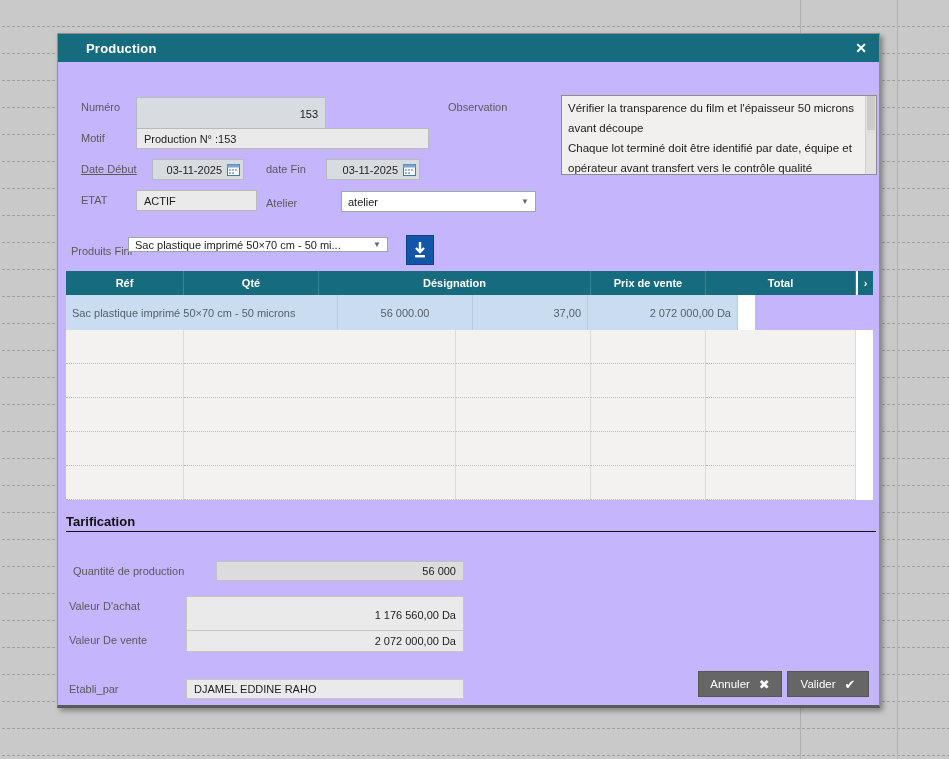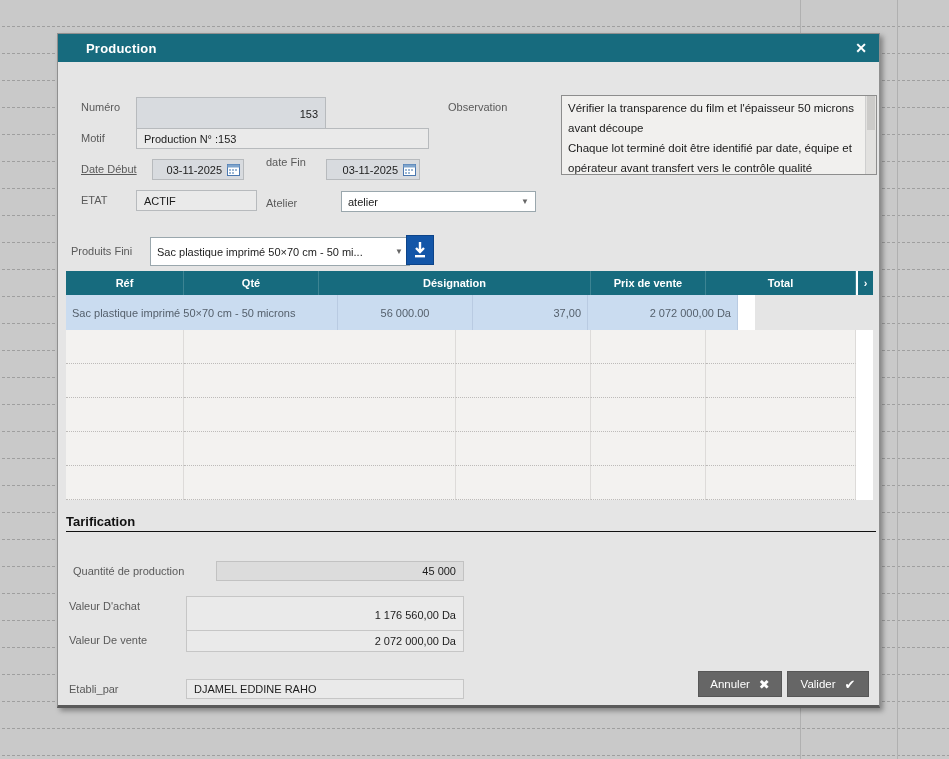--- a/index.html
+++ b/index.html
@@ -11,21 +11,21 @@
     background-image:
       repeating-linear-gradient(90deg, #c9c9c9 0 2px, transparent 2px 5px),
       repeating-linear-gradient(180deg, transparent 0 26px, #9f9f9f 26px 27px);
     overflow:hidden;
   }
   .vgrid { position:absolute; top:0; bottom:0; width:1px; background:#b0b0b0; }
   .vgrid.v1 { left:800px; } .vgrid.v2 { left:897px; }
 
   .dialog {
     position:absolute; left:57px; top:33px; width:823px; height:675px;
-    background:#e5e5e5; border:1px solid #8f8f8f; border-bottom:3px solid #5a5a5a;
+    background:#c4b5fd; border:1px solid #8f8f8f; border-bottom:3px solid #5a5a5a;
     box-shadow:3px 3px 5px rgba(0,0,0,.35);
   }
   .titlebar {
     position:absolute; left:0; top:0; right:0; height:28px;
     background:#176b7e; color:#fff; display:flex; align-items:center;
   }
   .titlebar .title { font-size:13px; font-weight:bold; margin-left:28px; letter-spacing:.2px; }
   .titlebar .close { margin-left:auto; margin-right:12px; font-size:14px; font-weight:bold; cursor:pointer; line-height:1; }
 
   .lbl { position:absolute; font-size:11px; color:#5a5a5a; white-space:nowrap; }
@@ -124,21 +124,21 @@
           <rect x="0.5" y="1.5" width="12" height="3" fill="#7ea4cc"></rect>
           <rect x="2" y="6" width="2" height="2" fill="#9db9d6"></rect>
           <rect x="5" y="6" width="2" height="2" fill="#9db9d6"></rect>
           <rect x="8" y="6" width="2" height="2" fill="#9db9d6"></rect>
           <rect x="2" y="9" width="2" height="2" fill="#9db9d6"></rect>
           <rect x="5" y="9" width="2" height="2" fill="#9db9d6"></rect>
         </svg>
     </span>
   </div>
 
-  <span class="lbl" style="left:208px; top:122px;">date Fin</span>
+  <span class="lbl" style="left:208px; top:129px;">date Fin</span>
   <div class="field f-gray f-right" style="left:268px; top:125px; width:94px; height:21px; padding-right:3px;">
     <span>03-11-2025</span>
     <span class="cal-icon">
       <svg class="icon-svg" width="13" height="13" viewBox="0 0 13 13">
           <rect x="0.5" y="1.5" width="12" height="11" fill="#fff" stroke="#4a78b0"></rect>
           <rect x="0.5" y="1.5" width="12" height="3" fill="#7ea4cc"></rect>
           <rect x="2" y="6" width="2" height="2" fill="#9db9d6"></rect>
           <rect x="5" y="6" width="2" height="2" fill="#9db9d6"></rect>
           <rect x="8" y="6" width="2" height="2" fill="#9db9d6"></rect>
           <rect x="2" y="9" width="2" height="2" fill="#9db9d6"></rect>
@@ -157,21 +157,21 @@
   </div>
 
   <span class="lbl" style="left:390px; top:67px;">Observation</span>
   <div class="obs">Vérifier la transparence du film et l'épaisseur 50 microns avant découpe
 Chaque lot terminé doit être identifié par date, équipe et opérateur avant transfert vers le contrôle qualité</div>
   <div class="obs-scroll" style="position:absolute; left:807px; top:62px; height:78px;">
     <div class="obs-thumb"></div>
   </div>
 
   <span class="lbl" style="left:13px; top:211px;">Produits Fini</span>
-  <div class="combo" style="left:92px; top:203px; width:260px; height:29px;">
+  <div class="combo" style="left:70px; top:203px; width:260px; height:15px;">
     <span>Sac plastique imprimé 50×70 cm - 50 mi...</span>
     <span class="arrow">▼</span>
   </div>
   <div class="dl-btn">
     <svg class="icon-svg" width="16" height="18" viewBox="0 0 16 18">
       <path d="M8 1 v9 M4 7 l4 4 l4 -4" stroke="#fff" stroke-width="2.4" fill="none"></path>
       <rect x="3" y="14" width="10" height="2.4" fill="#fff"></rect>
     </svg>
   </div>
 
@@ -233,21 +233,21 @@
             <div class="tcell c-total"></div>
             <div class="tcell c-nav"></div>
           </div>
         </div>
     </div>
   </div>
 
   <div class="tarif-head">Tarification</div>
 
   <span class="lbl" style="left:15px; top:531px;">Quantité de production</span>
-  <div class="field f-right" style="left:158px; top:527px; width:248px; height:20px; background:#dcdcdc; border-color:#c2c2c2;">45 000</div>
+  <div class="field f-right" style="left:158px; top:527px; width:248px; height:20px; background:#dcdcdc; border-color:#c2c2c2;">56 000</div>
 
   <span class="lbl" style="left:11px; top:566px;">Valeur D'achat</span>
   <div class="field f-light f-right" style="left:128px; top:562px; width:278px; height:38px; border-color:#c6c6c6;">1 176 560,00 Da</div>
 
   <span class="lbl" style="left:11px; top:600px;">Valeur De vente</span>
   <div class="field f-light f-right" style="left:128px; top:596px; width:278px; height:22px; border-color:#c6c6c6;">2 072 000,00 Da</div>
 
   <span class="lbl" style="left:11px; top:649px;">Etabli_par</span>
   <div class="field f-light al-l" style="left:128px; top:645px; width:278px; height:20px; border-color:#c6c6c6;">DJAMEL EDDINE RAHO</div>
 

